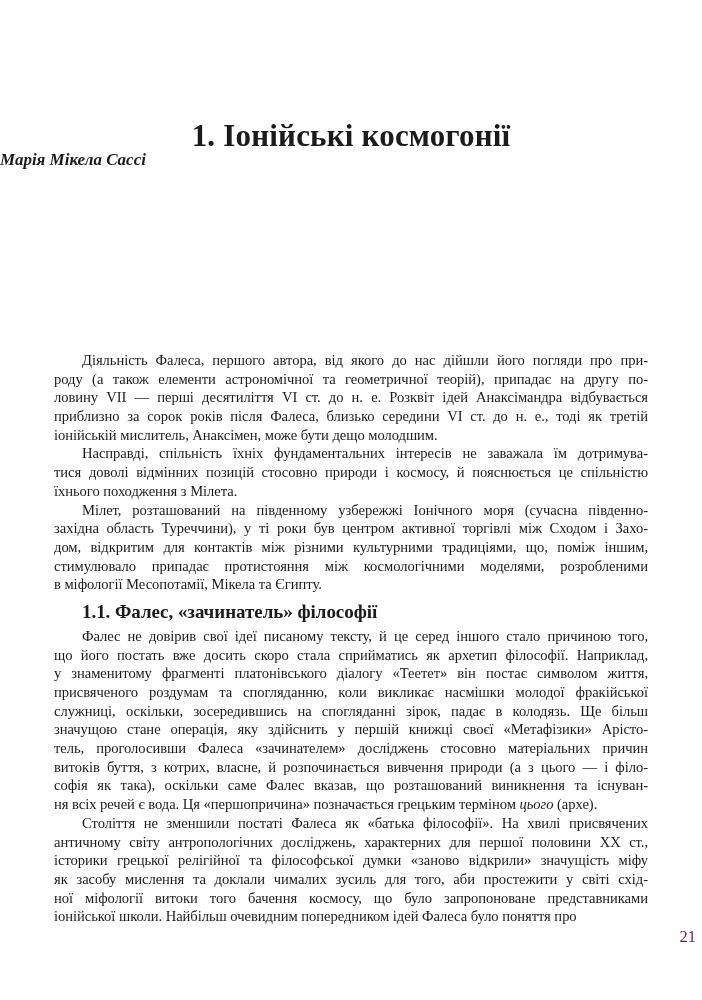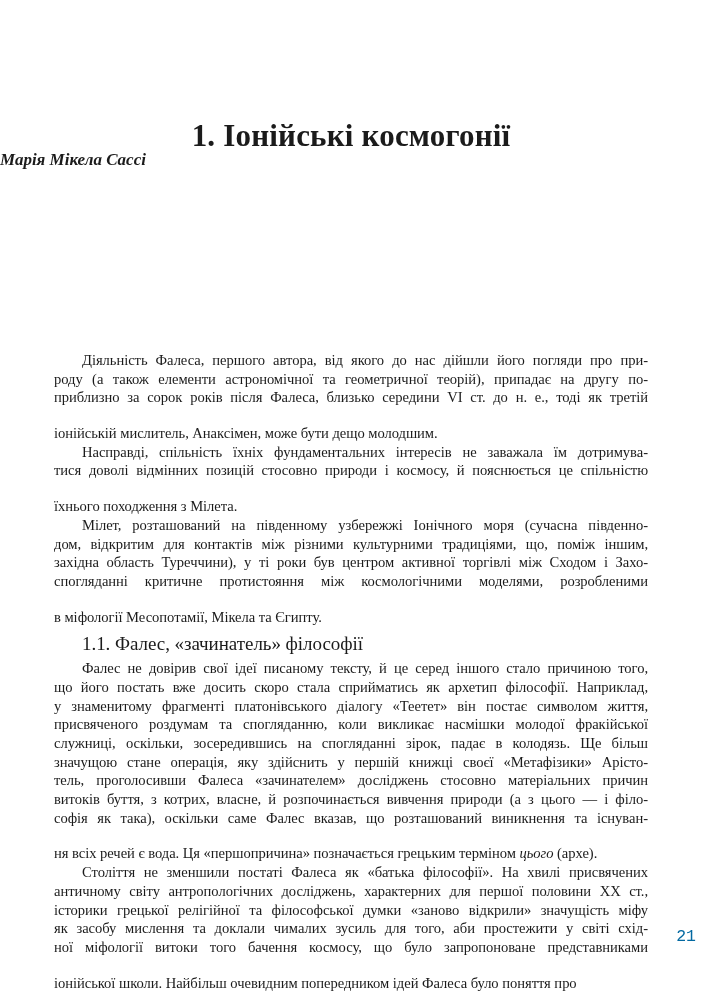--- a/index.html
+++ b/index.html
@@ -45,63 +45,64 @@
     letter-spacing: -0.05px;
   }
   .para { margin: 0; }
   .line {
     height: 18.7px;
     overflow: hidden;
     text-align: justify;
     text-align-last: justify;
   }
   .line.first { text-indent: 28px; font-family: Liberation Serif, serif; }
-  .line.last { text-align-last: left; margin-top: 17px; }
+  .line.last { text-align-last: left; }
   .section-heading {
     margin: 6px 0 3px 0;
     padding-left: 28px;
     font-size: 19px;
-    font-weight: normal;
+    font-weight: bold;
     line-height: 24px;
     text-align: left;
   }
   .page-number {
     position: absolute;
     top: 927px;
     right: 54px;
-    font-family: Liberation Mono, monospace;
+    font-family: Liberation Serif, serif;
     font-size: 16.5px;
-    color: #0369a1;
+    color: #701a75;
   }
 </style>
 </head>
 <body>
 
 <div class="sheet">
   <h1 class="chapter-title">1. Іонійські космогонії</h1>
   <div class="chapter-author">Марія Мікела Сассі</div>
 
   <div class="textblock">
     <div id="intro-container">
         <div class="para">
           <div class="line first">Діяльність Фалеса, першого автора, від якого до нас дійшли його погляди про при-</div>
           <div class="line">роду (а також елементи астрономічної та геометричної теорій), припадає на другу по-</div>
+          <div class="line">ловину VII — перші десятиліття VI ст. до н. е. Розквіт ідей Анаксімандра відбувається</div>
           <div class="line">приблизно за сорок років після Фалеса, близько середини VI ст. до н. е., тоді як третій</div>
           <div class="line last">іонійській мислитель, Анаксімен, може бути дещо молодшим.</div>
         </div>
         <div class="para">
           <div class="line first">Насправді, спільність їхніх фундаментальних інтересів не заважала їм дотримува-</div>
           <div class="line">тися доволі відмінних позицій стосовно природи і космосу, й пояснюється це спільністю</div>
           <div class="line last">їхнього походження з Мілета.</div>
         </div>
         <div class="para">
           <div class="line first">Мілет, розташований на південному узбережжі Іонічного моря (сучасна південно-</div>
+          <div class="line">західна область Туреччини), у ті роки був центром активної торгівлі між Сходом і Захо-</div>
           <div class="line">дом, відкритим для контактів між різними культурними традиціями, що, поміж іншим,</div>
-          <div class="line">західна область Туреччини), у ті роки був центром активної торгівлі між Сходом і Захо-</div>
-          <div class="line">спогляданні критичне протистояння між космологічними моделями, розробленими</div>
+          <div class="line">стимулювало припадає протистояння між космологічними моделями, розробленими</div>
           <div class="line last">в міфології Месопотамії, Мікела та Єгипту.</div>
         </div>
       </div>
     <h2 class="section-heading">1.1. Фалес, «зачинатель» філософії</h2>
     <div id="section-container">
         <div class="para">
           <div class="line first">Фалес не довірив свої ідеї писаному тексту, й це серед іншого стало причиною того,</div>
           <div class="line">що його постать вже досить скоро стала сприйматись як архетип філософії. Наприклад,</div>
           <div class="line">у знаменитому фрагменті платонівського діалогу «Теетет» він постає символом життя,</div>
           <div class="line">присвяченого роздумам та спогляданню, коли викликає насмішки молодої фракійської</div>

